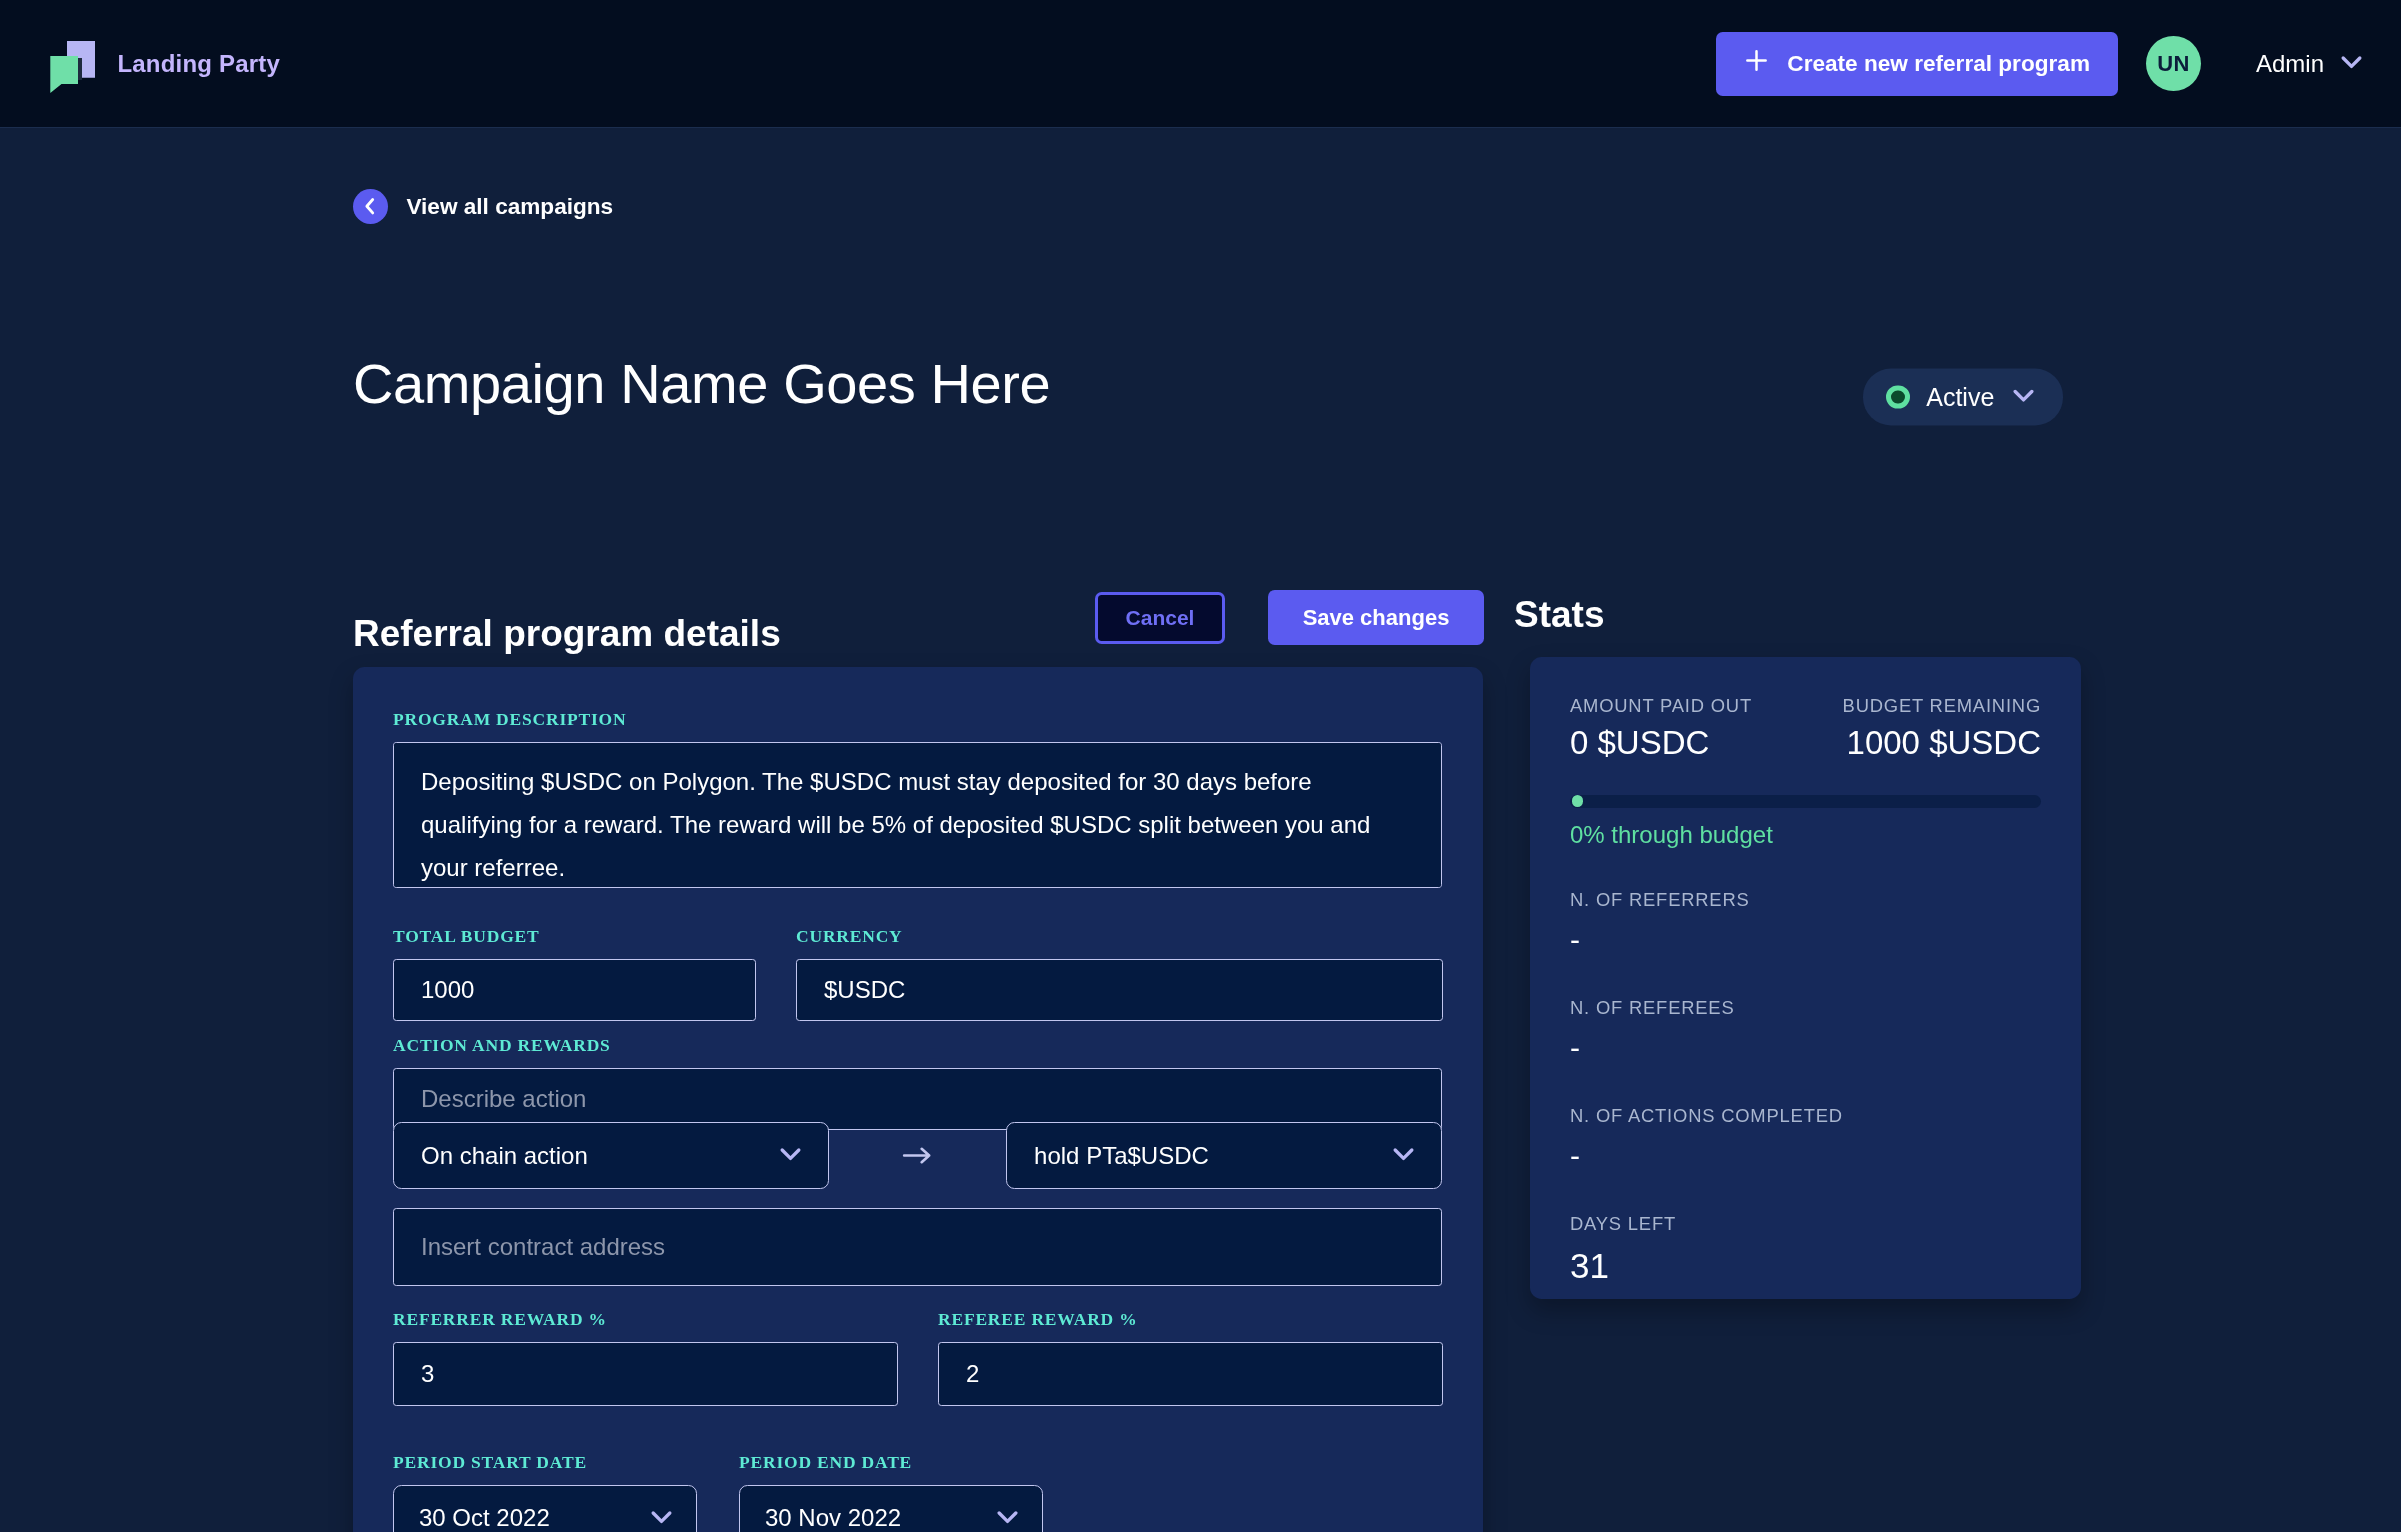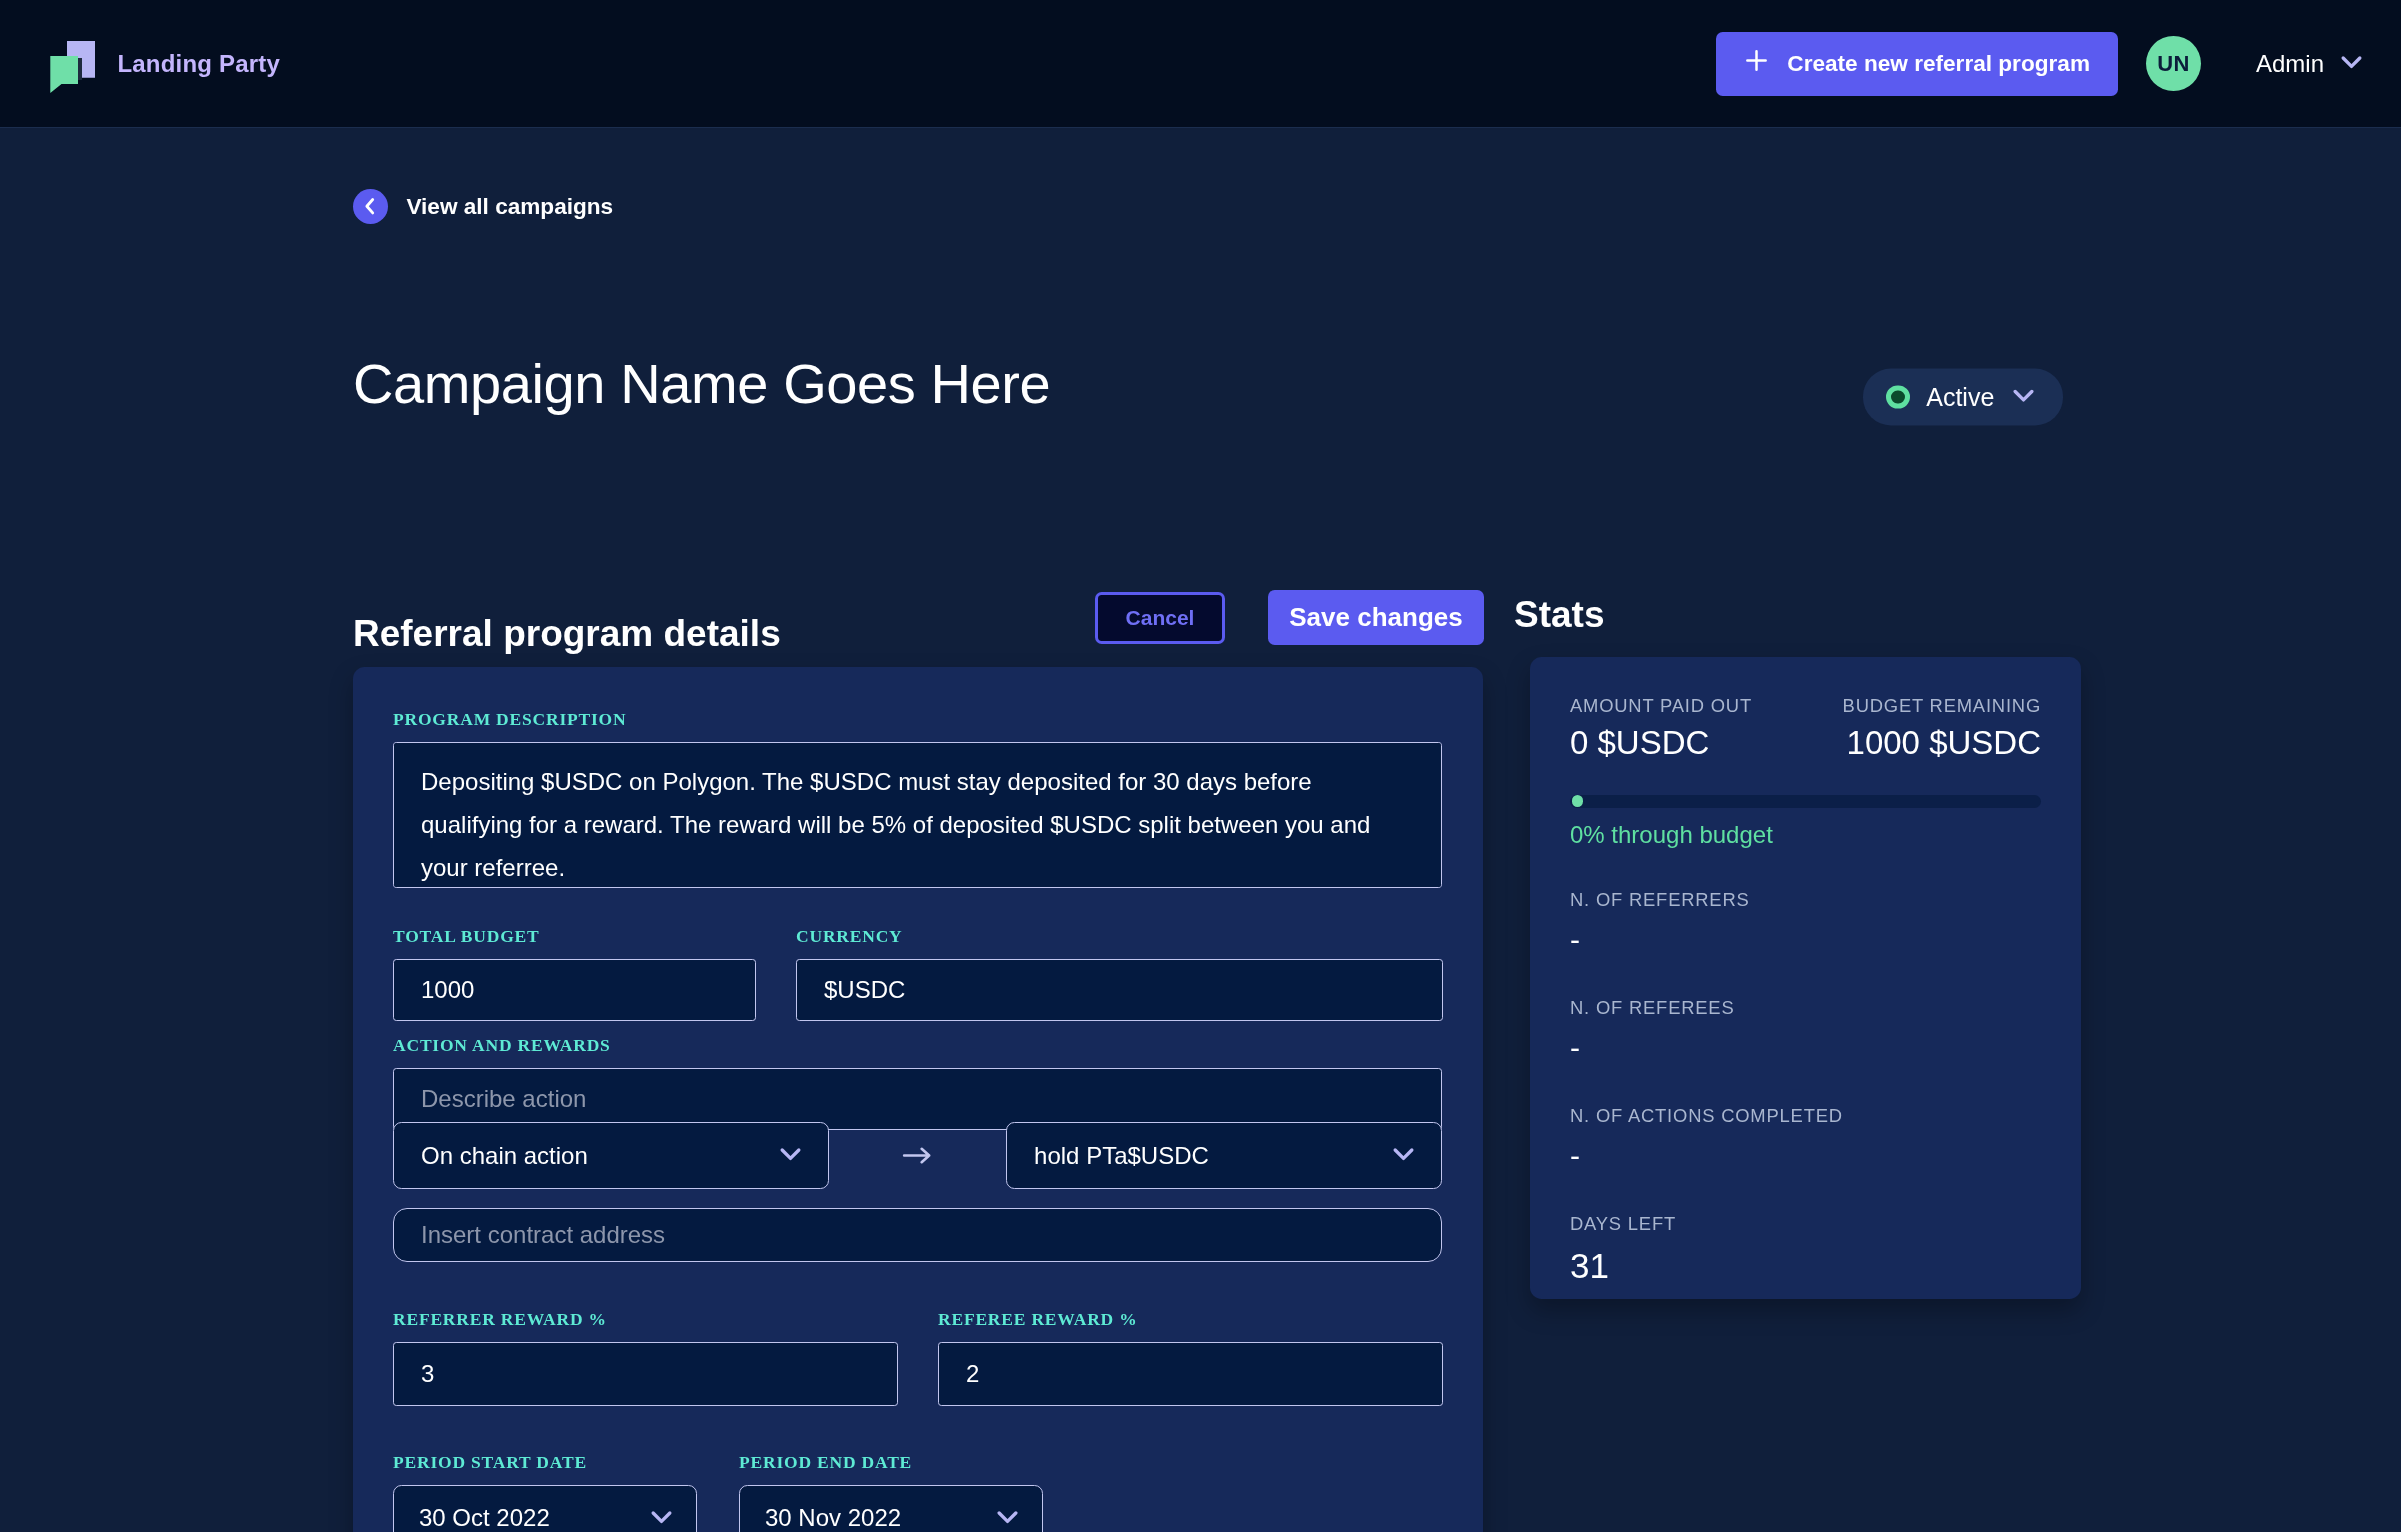--- a/index.html
+++ b/index.html
@@ -192,21 +192,21 @@
     border-radius: 6.7px;
     cursor: pointer;
     font-family: "Liberation Sans", sans-serif;
   }
   .save-btn {
     position: absolute;
     left: 1268px; top: 462px;
     width: 216px; height: 55px;
     background: #5b5bf0;
     color: #ffffff;
-    font-size: 26px;
+    font-size: 22px;
     font-weight: bold;
     border: none;
     border-radius: 6.7px;
     cursor: pointer;
     font-family: "Liberation Sans", sans-serif;
   }
 
   
   .form-card {
     position: absolute;
@@ -288,21 +288,21 @@
   .sel-left  { width: 468px; }
   .sel-right { width: 468px; }
   .arrow-mid {
     width: 114px;
     display: flex;
     align-items: center;
     justify-content: center;
   }
 
   .f-contract { left: 40px; top: 541px; width: 1049px; }
-  .f-contract .inp { height: 54px; line-height: 64px; border-radius: 14px; }
+  .f-contract .inp { height: 78px; line-height: 64px; }
 
   .f-rr { left: 40px;  top: 642px; width: 505px; }
   .f-re { left: 585px; top: 642px; width: 505px; }
   .f-rr .inp, .f-re .inp { height: 64px; line-height: 60px; }
 
   .f-start { left: 40px;  top: 785px; width: 304px; }
   .f-end   { left: 386px; top: 785px; width: 304px; }
   .f-start .select-box, .f-end .select-box { height: 67px; padding: 0 22px 0 25px; }
 
   

